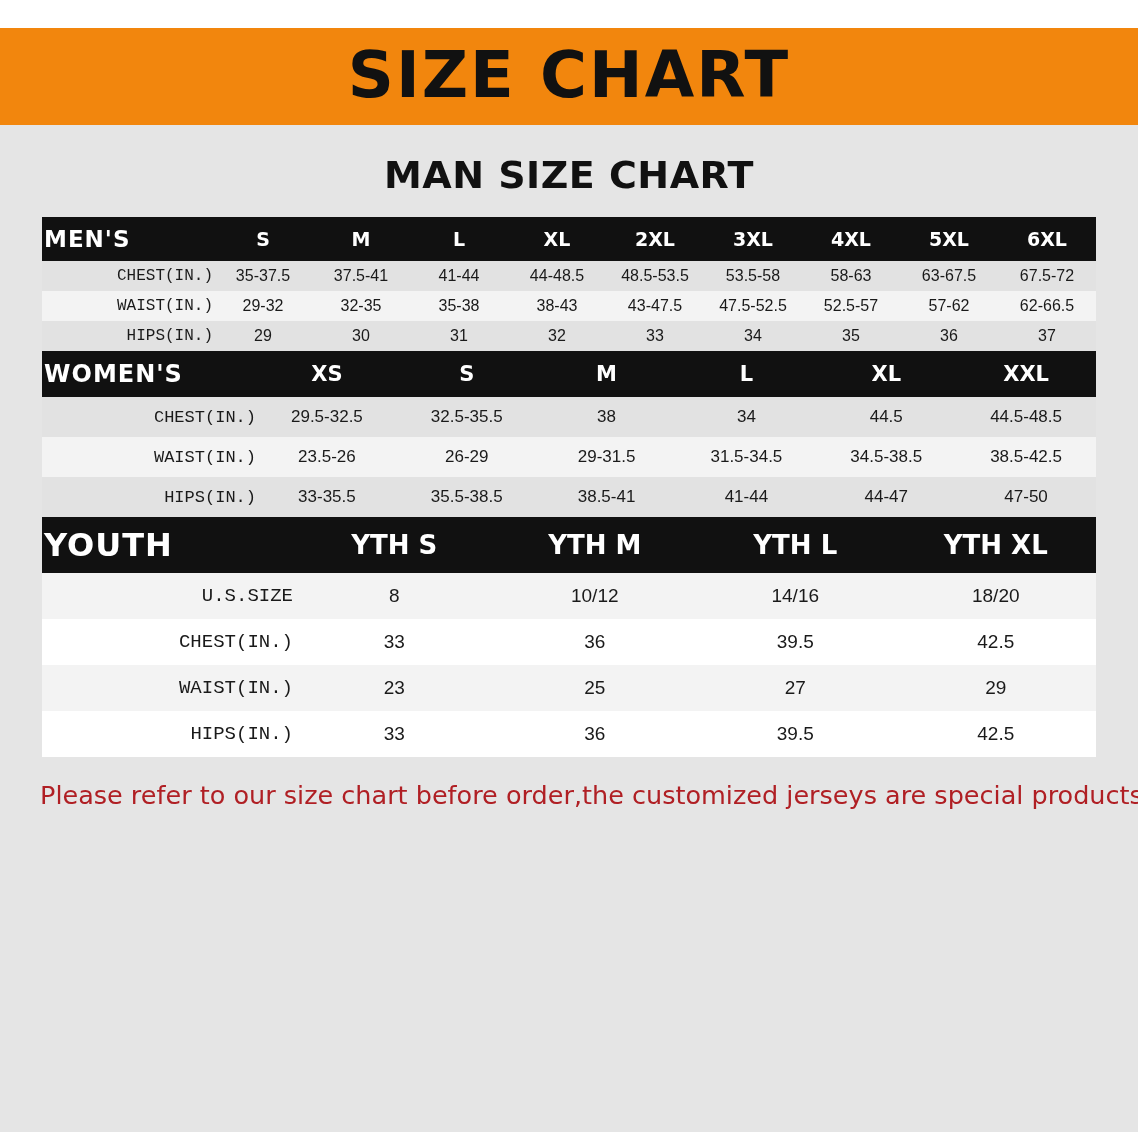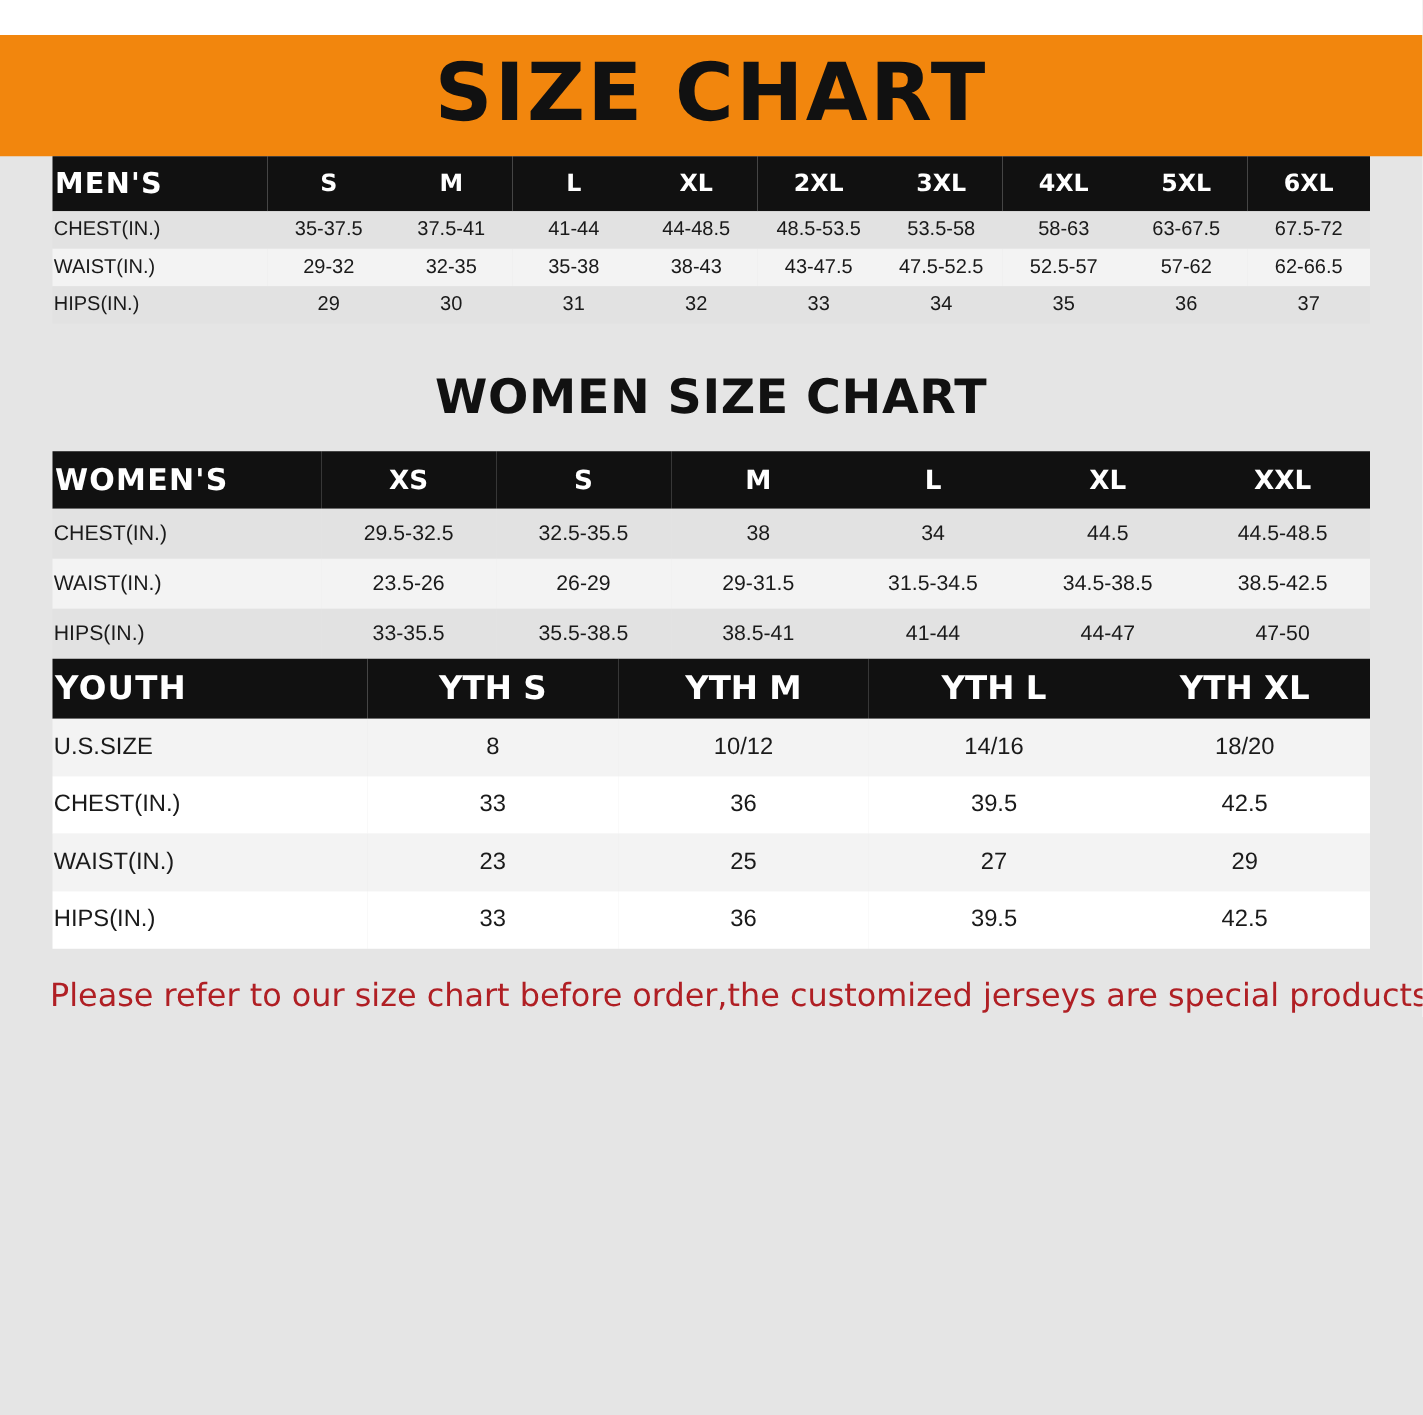--- a/index.html
+++ b/index.html
@@ -73,41 +73,41 @@
   table.size-table thead th.corner {
     text-align: left;
     letter-spacing: 1px;
   }
   table.size-table tbody td {
     text-align: center;
     color: #1a1a1a;
     font-family: "Liberation Sans", sans-serif;
   }
   table.size-table tbody td.rowlabel {
-    text-align: left;
-    font-family: Liberation Sans, sans-serif;
+    text-align: right;
+    font-family: Liberation Mono, monospace;
   }
 
   
   .men-table thead th { font-size: 19px; }
   .men-table thead th.corner { font-size: 23px; }
   .men-table tbody td { font-size: 16px; padding: 6px 1px; }
   .men-table tbody tr:nth-child(odd)  td { background: #e2e2e2; }
   .men-table tbody tr:nth-child(even) td { background: #f3f3f3; }
 
   
   .women-table thead th { font-size: 21px; padding: 14px 2px; }
   .women-table thead th.corner { font-size: 24px; }
   .women-table tbody td { font-size: 17px; padding: 10px 1px; }
   .women-table tbody tr:nth-child(odd)  td { background: #e2e2e2; }
   .women-table tbody tr:nth-child(even) td { background: #f3f3f3; }
 
   
   .youth-table thead th { font-size: 26px; padding: 16px 2px; }
-  .youth-table thead th.corner { font-size: 26px; }
+  .youth-table thead th.corner { font-size: 32px; }
   .youth-table tbody td { font-size: 19px; padding: 12px 1px; background: #fbfbfb; }
   .youth-table tbody tr:nth-child(odd) td { background: #f3f3f3; }
   .youth-table tbody tr:nth-child(even) td { background: #ffffff; }
 
   
   .note {
     margin: 22px 40px 0 40px;
     color: #b01f24;
     font-family: "DejaVu Sans", sans-serif;
     font-size: 25.5px;
@@ -118,20 +118,21 @@
 </style>
 </head>
 <body>
 
 <div class="page">
 
   <div class="banner">
     <div class="banner-title">SIZE CHART</div>
   </div>
 
+  <div class="section-heading h-man">MAN SIZE CHART</div>
   <div class="table-wrap">
     <table class="size-table men-table">
       <colgroup>
         <col style="width:172px">
         <col span="9">
       </colgroup>
       <thead>
         <tr>
           <th class="corner">MEN'S</th>
           <th>S</th>
@@ -179,21 +180,20 @@
           <td>33</td>
           <td>34</td>
           <td>35</td>
           <td>36</td>
           <td>37</td>
         </tr>
       </tbody>
     </table>
   </div>
 
-  <div class="section-heading h-women">WOMEN SIZE CHART</div>
   <div class="table-wrap">
     <table class="size-table women-table">
       <colgroup>
         <col style="width:215px">
         <col span="6">
       </colgroup>
       <thead>
         <tr>
           <th class="corner">WOMEN'S</th>
           <th>XS</th>

